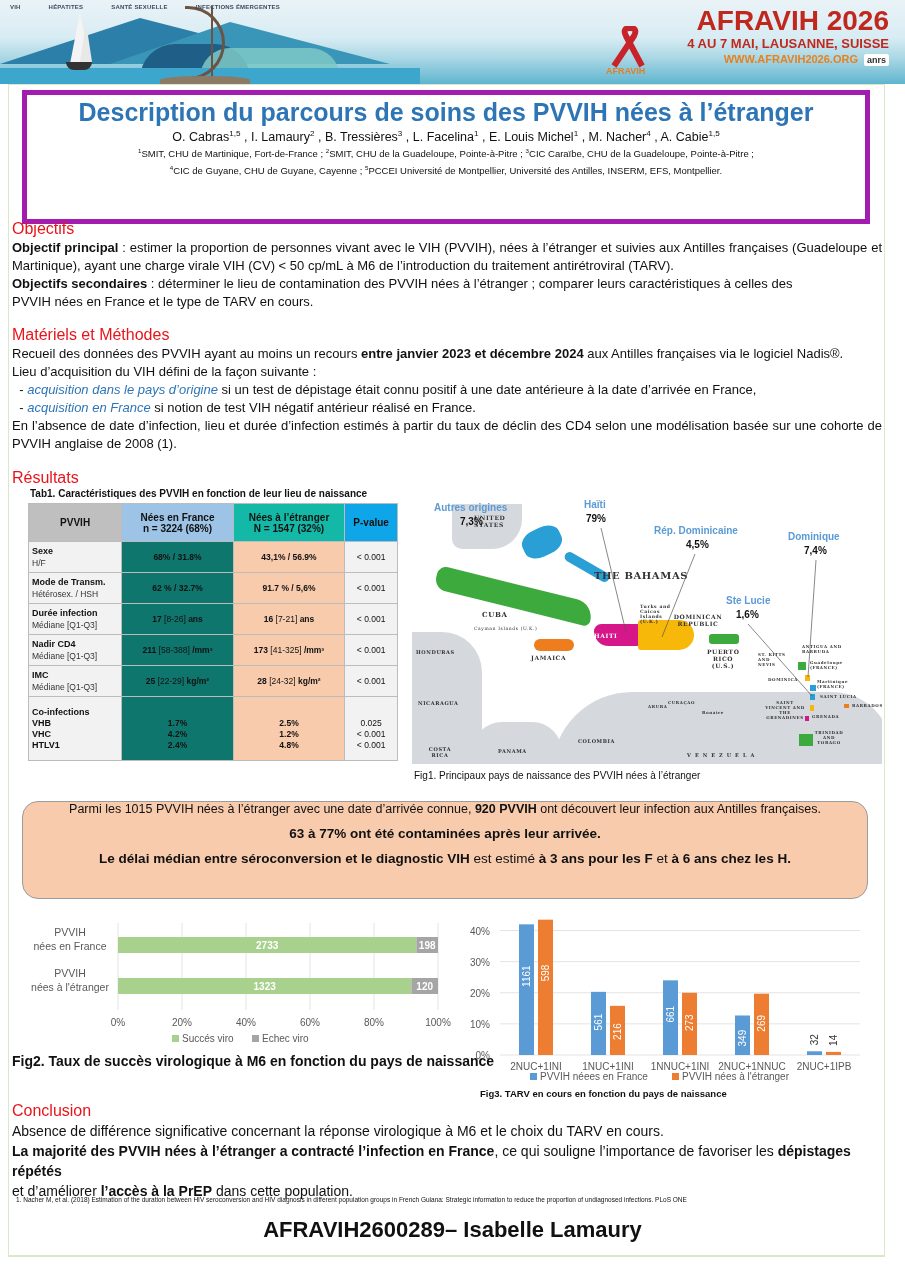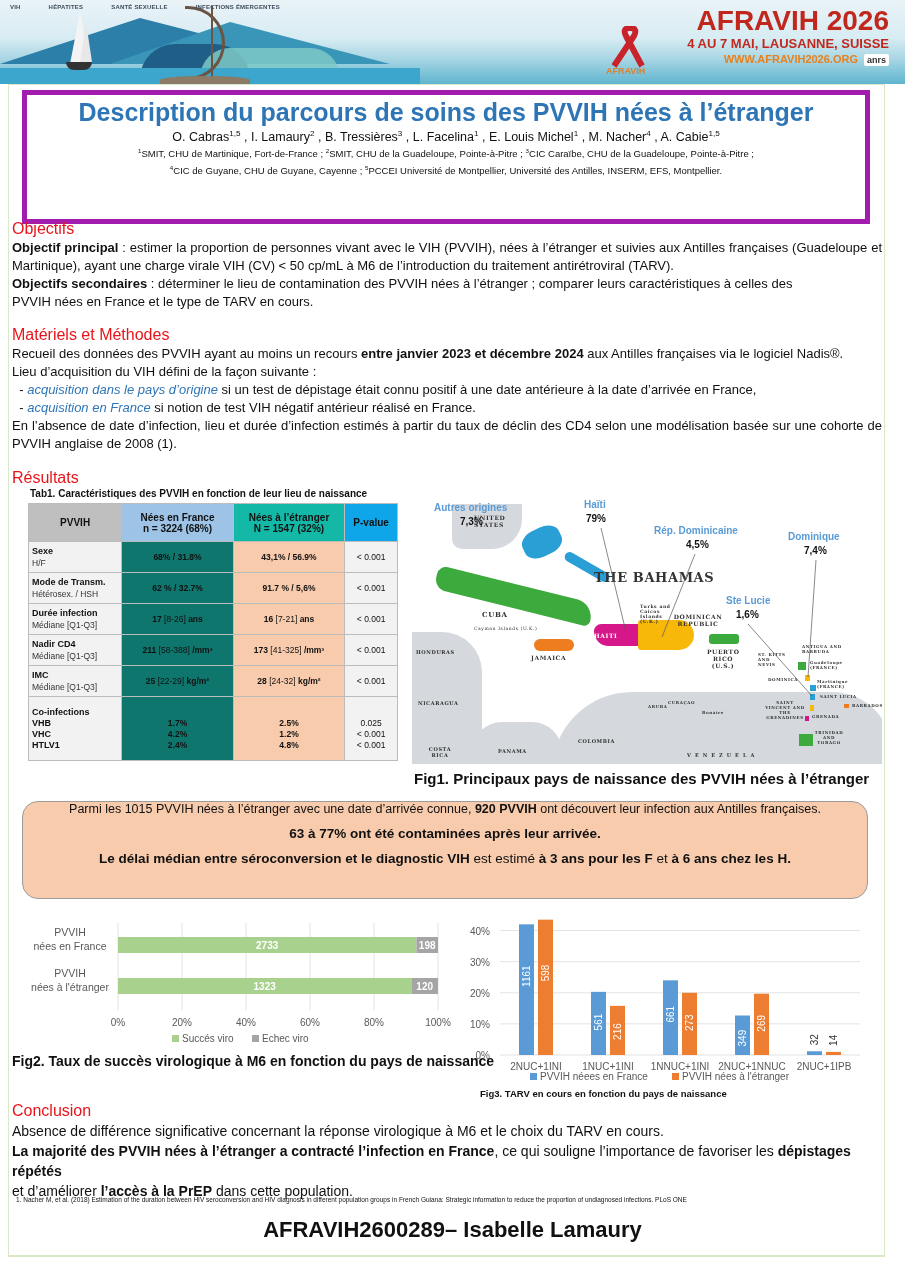--- a/index.html
+++ b/index.html
@@ -65,21 +65,21 @@
   table.t1 tr.r { height: 31px; }
   table.t1 tr.rco { height: 64px; }
   .stack div { line-height: 11px; }
 
   
   .map { position: absolute; left: 412px; top: 492px; width: 470px; height: 272px; background: #ffffff; overflow: hidden; }
   .map .land { position: absolute; background: #d5d9de; }
   .map .lbl { position: absolute; font-family: "DejaVu Serif", serif; font-size: 6px; font-weight: bold; color: #333; letter-spacing: 0.6px; }
   .map .pname { position: absolute; color: #5b9bd5; font-size: 10px; font-weight: bold; text-align: center; }
   .map .pval { position: absolute; color: #111; font-size: 10px; font-weight: bold; text-align: center; }
-  .fig1-caption { position: absolute; left: 414px; top: 770px; font-size: 15px; font-weight: bold; }
+  .fig1-caption { position: absolute; left: 414px; top: 770px; font-size: 10px; font-weight: normal; }
 
   
   .hbox { position: absolute; left: 22px; top: 801px; width: 846px; height: 98px; background: #f8cbad; border: 1px solid #9c9c9c; border-radius: 16px; text-align: center; font-size: 12.5px; }
   .hbox p { }
   .hbox p.big { font-size: 13.5px; font-weight: bold; margin-top: 10px; }
   .hbox p.mid { font-size: 13.5px; margin-top: 10px; }
 
   
   .fig2 { position: absolute; left: 12px; top: 915px; width: 440px; height: 135px; }
   .fig2-caption { position: absolute; left: 12px; top: 1053px; font-size: 14px; font-weight: bold; }
@@ -267,21 +267,21 @@
   <div style="position:absolute; left:386px; top:170px; width:8px; height:8px; background:#3caa3c;"></div>
   <div style="position:absolute; left:393px; top:183px; width:5px; height:6px; background:#f8b80a;"></div>
   <div style="position:absolute; left:398px; top:193px; width:6px; height:6px; background:#2a9fd6;"></div>
   <div style="position:absolute; left:398px; top:202px; width:5px; height:6px; background:#2a9fd6;"></div>
   <div style="position:absolute; left:398px; top:213px; width:4px; height:6px; background:#f8b80a;"></div>
   <div style="position:absolute; left:393px; top:224px; width:4px; height:5px; background:#d6178a;"></div>
   <div style="position:absolute; left:432px; top:212px; width:5px; height:4px; background:#ed7d1e;"></div>
   <div style="position:absolute; left:387px; top:242px; width:14px; height:12px; background:#3caa3c;"></div>
 
   <div class="lbl" style="left:62px; top:22px; width:30px; text-align:center;">UNITED STATES</div>
-  <div class="lbl" style="left:182px; top:78px; font-size:13px;">THE BAHAMAS</div>
+  <div class="lbl" style="left:182px; top:78px; font-size:10px;">THE BAHAMAS</div>
   <div class="lbl" style="left:70px; top:118px; font-size:7px;">CUBA</div>
   <div class="lbl" style="left:62px; top:134px; font-size:4.5px; font-weight:normal;">Cayman Islands (U.K.)</div>
   <div class="lbl" style="left:228px; top:112px; font-size:4.5px; width:36px;">Turks and Caicos Islands (U.K.)</div>
   <div class="lbl" style="left:182px; top:140px; color:#fff;">HAITI</div>
   <div class="lbl" style="left:256px; top:121px; width:60px; text-align:center;">DOMINICAN REPUBLIC</div>
   <div class="lbl" style="left:119px; top:162px;">JAMAICA</div>
   <div class="lbl" style="left:295px; top:156px; width:32px; text-align:center;">PUERTO RICO (U.S.)</div>
   <div class="lbl" style="left:4px; top:157px; font-size:5px;">HONDURAS</div>
   <div class="lbl" style="left:6px; top:208px; font-size:5px;">NICARAGUA</div>
   <div class="lbl" style="left:16px; top:254px; font-size:5px; width:24px; text-align:center;">COSTA RICA</div>

